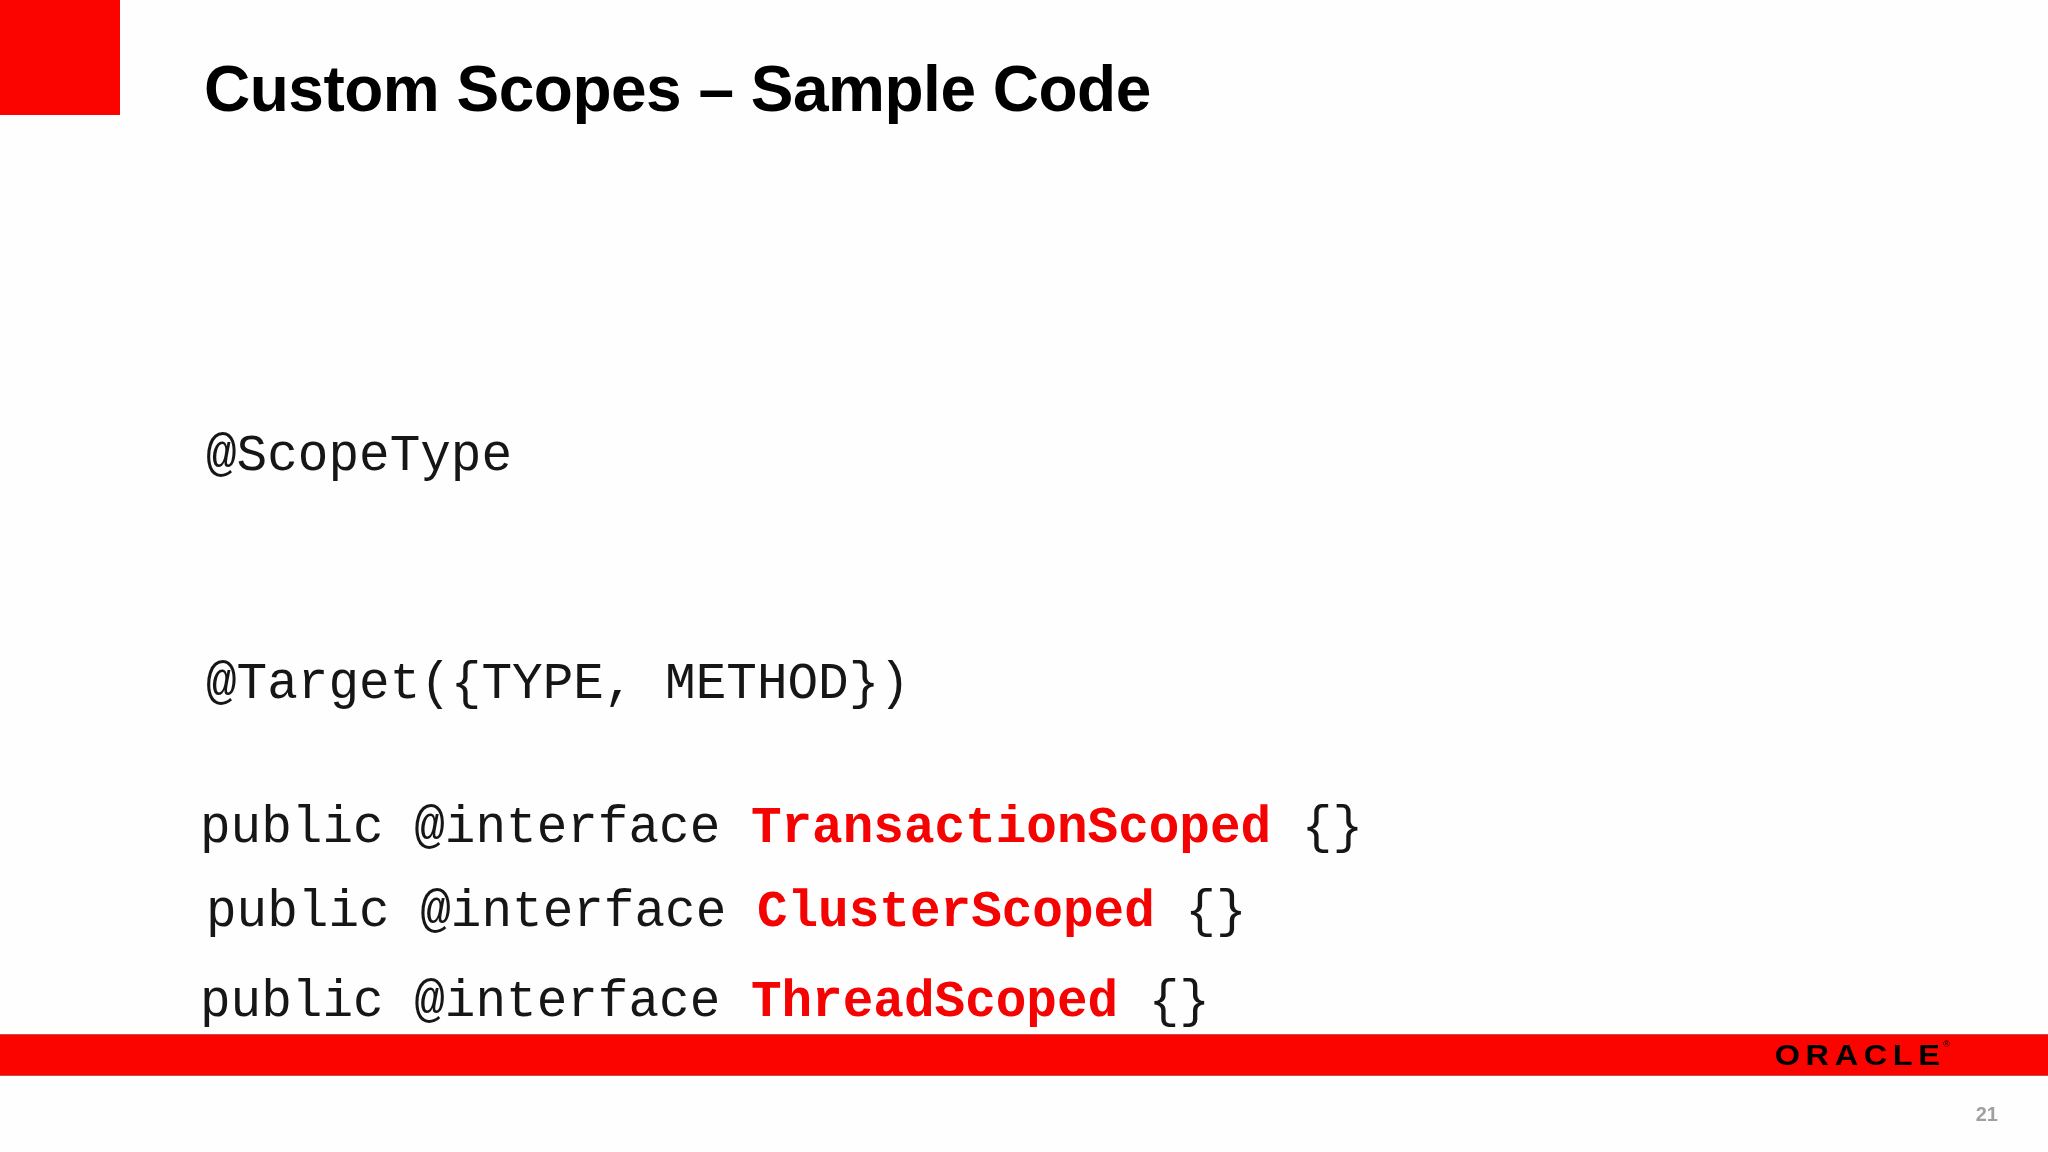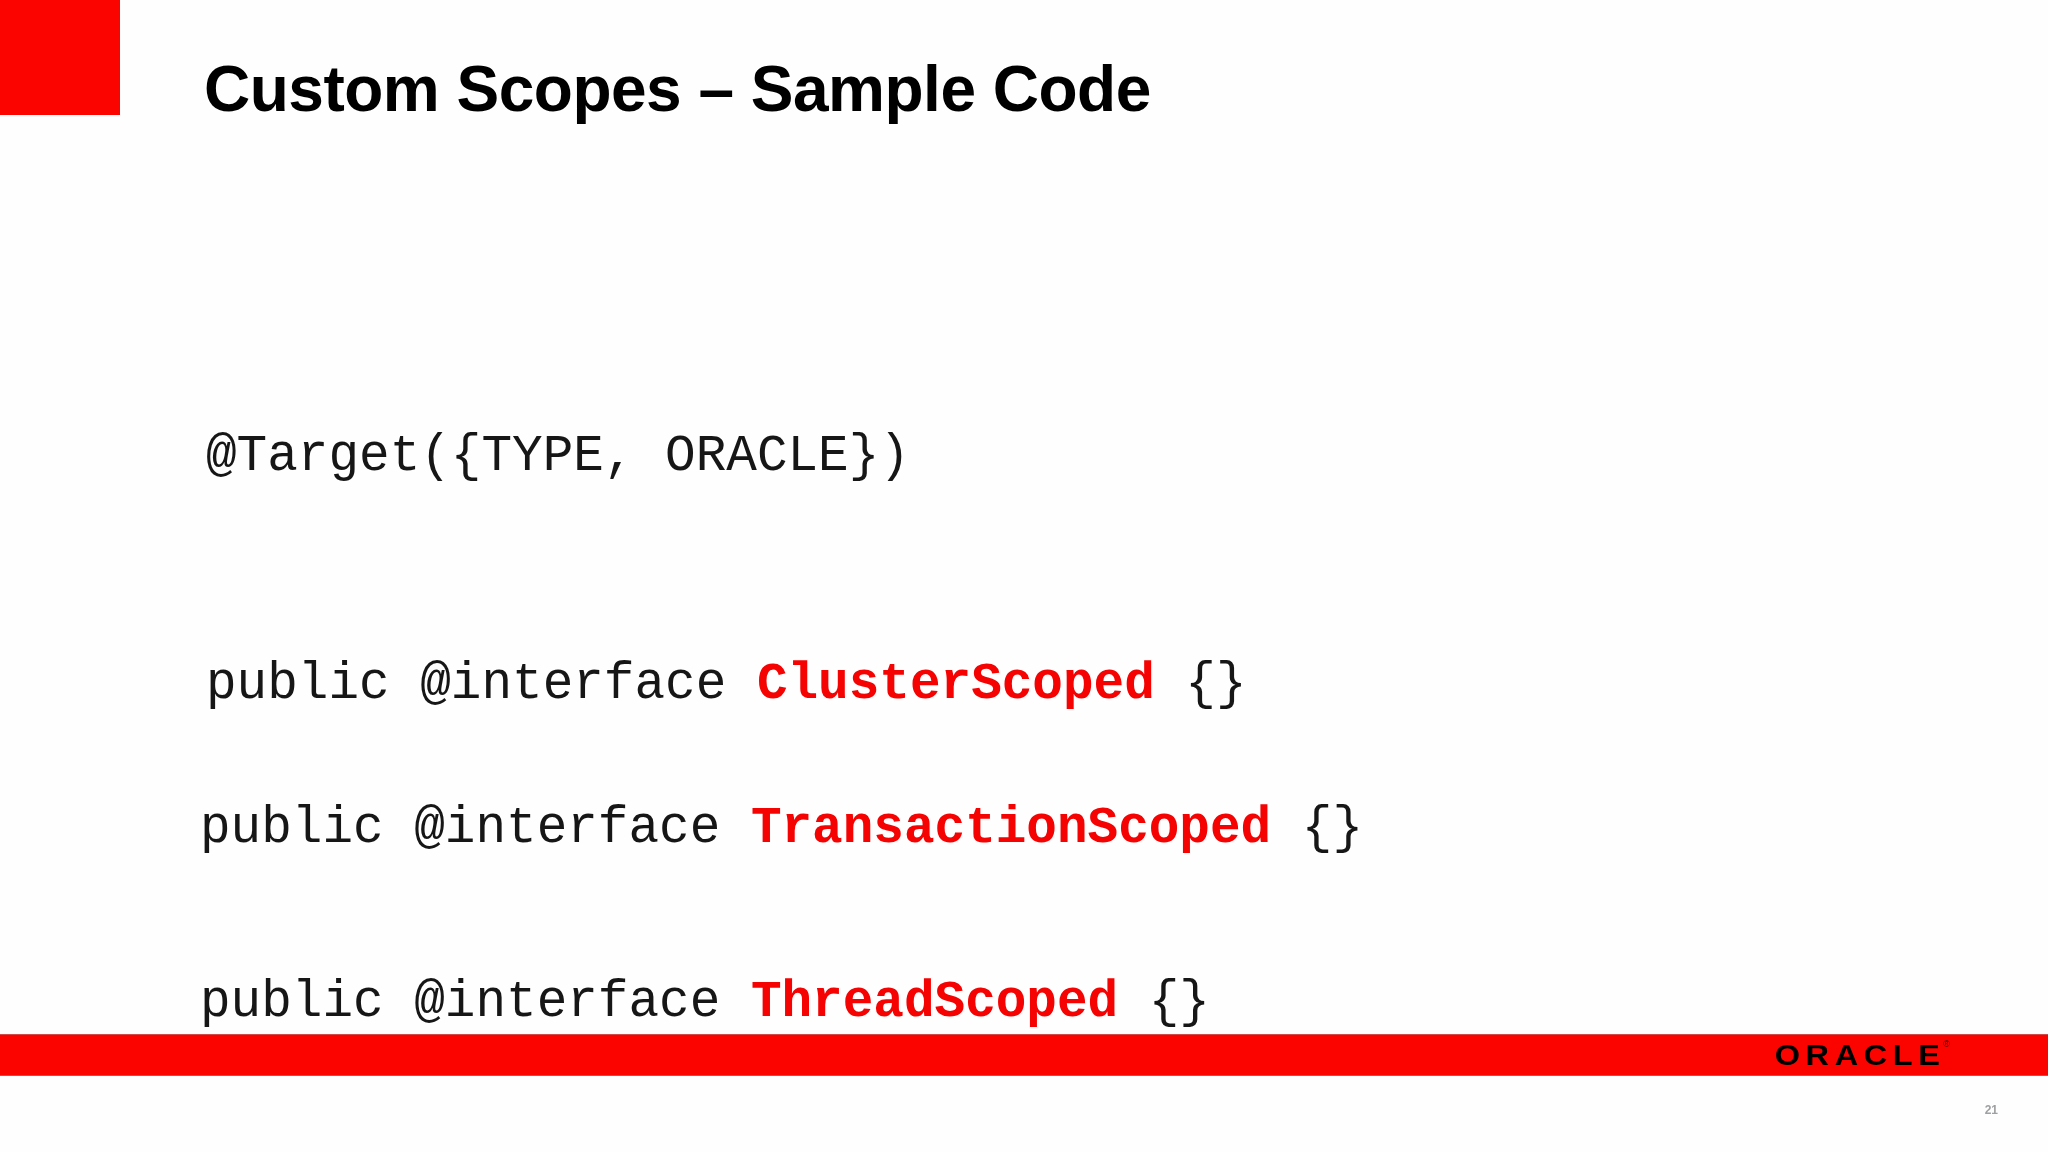--- a/index.html
+++ b/index.html
@@ -87,37 +87,38 @@
     vertical-align: top;
     position: relative;
     top: -2px;
     left: -2px;
   }
   .page-number {
     position: absolute;
     right: 50px;
     top: 1104px;
     font-family: "Liberation Sans", sans-serif;
-    font-size: 12px;
+    font-size: 20px;
     font-weight: bold;
     color: #9ea0a2;
     line-height: 1;
   }
 </style>
 </head>
 <body>
 
 <div class="slide">
 
   <div class="red-square"></div>
 
   <h1 class="title">Custom Scopes – Sample Code</h1>
 
   <div class="code-block block-annotations">
-    <div class="code-line">@Target({TYPE, ORACLE})</div>
+    <div class="code-line">@ScopeType</div>
+    <div class="code-line">@Target({TYPE, METHOD})</div>
     <div class="code-line"><span>public @interface </span><span class="kw">ClusterScoped</span><span> {}</span></div>
   </div>
 
   <div class="code-block block-transaction">
     <div class="code-line"><span>public @interface </span><span class="kw">TransactionScoped</span><span> {}</span></div>
   </div>
 
   <div class="code-block block-thread">
     <div class="code-line"><span>public @interface </span><span class="kw">ThreadScoped</span><span> {}</span></div>
   </div>

